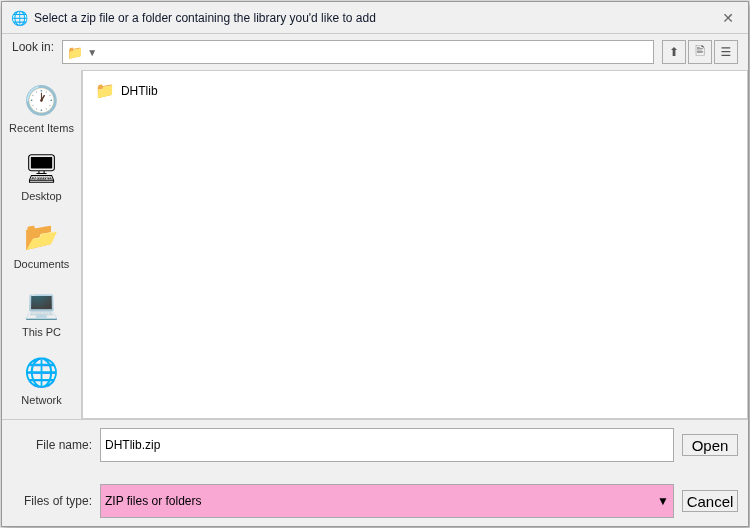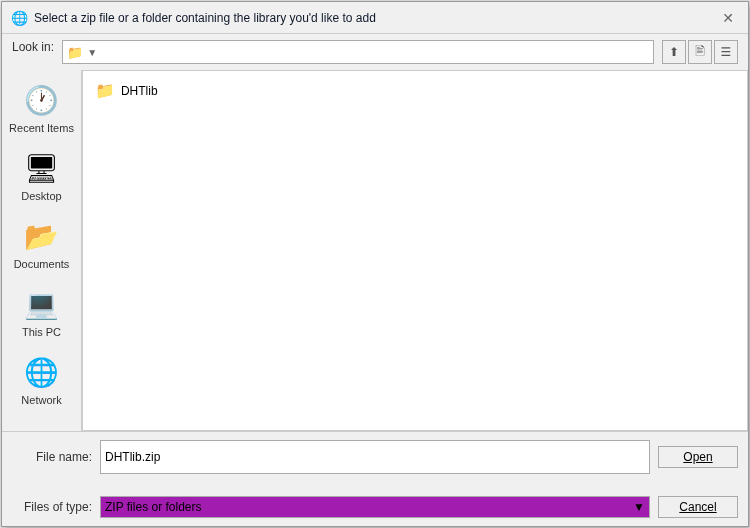--- a/index.html
+++ b/index.html
@@ -203,38 +203,37 @@
       height: 22px;
       border: 1px solid #aaa;
       background: white;
       font-size: 12px;
       padding: 16px 4px;
     }
     .bottom-select {
       flex: 1;
       height: 22px;
       border: 1px solid #aaa;
-      background: #a21caf;
-      font-size: 12px;
-      padding: 4px 4px;
+      background: #f9a8d4;
+      font-size: 12px;
+      padding: 16px 4px;
       display: flex;
       align-items: center;
       justify-content: space-between;
     }
     .action-btn {
-      width: 80px;
+      width: 56px;
       height: 22px;
       border: 1px solid #aaa;
       background: #f0f0f0;
-      font-size: 12px;
-      cursor: pointer;
-      display: flex;
-      align-items: center;
-      justify-content: center;
-      text-decoration: underline;
+      font-size: 15px;
+      cursor: pointer;
+      display: flex;
+      align-items: center;
+      justify-content: center;
     }
     .action-btn.primary {
       background: #f0f0f0;
     }
   </style>
 </head>
 <body>
 
 <div class="dialog">
 

